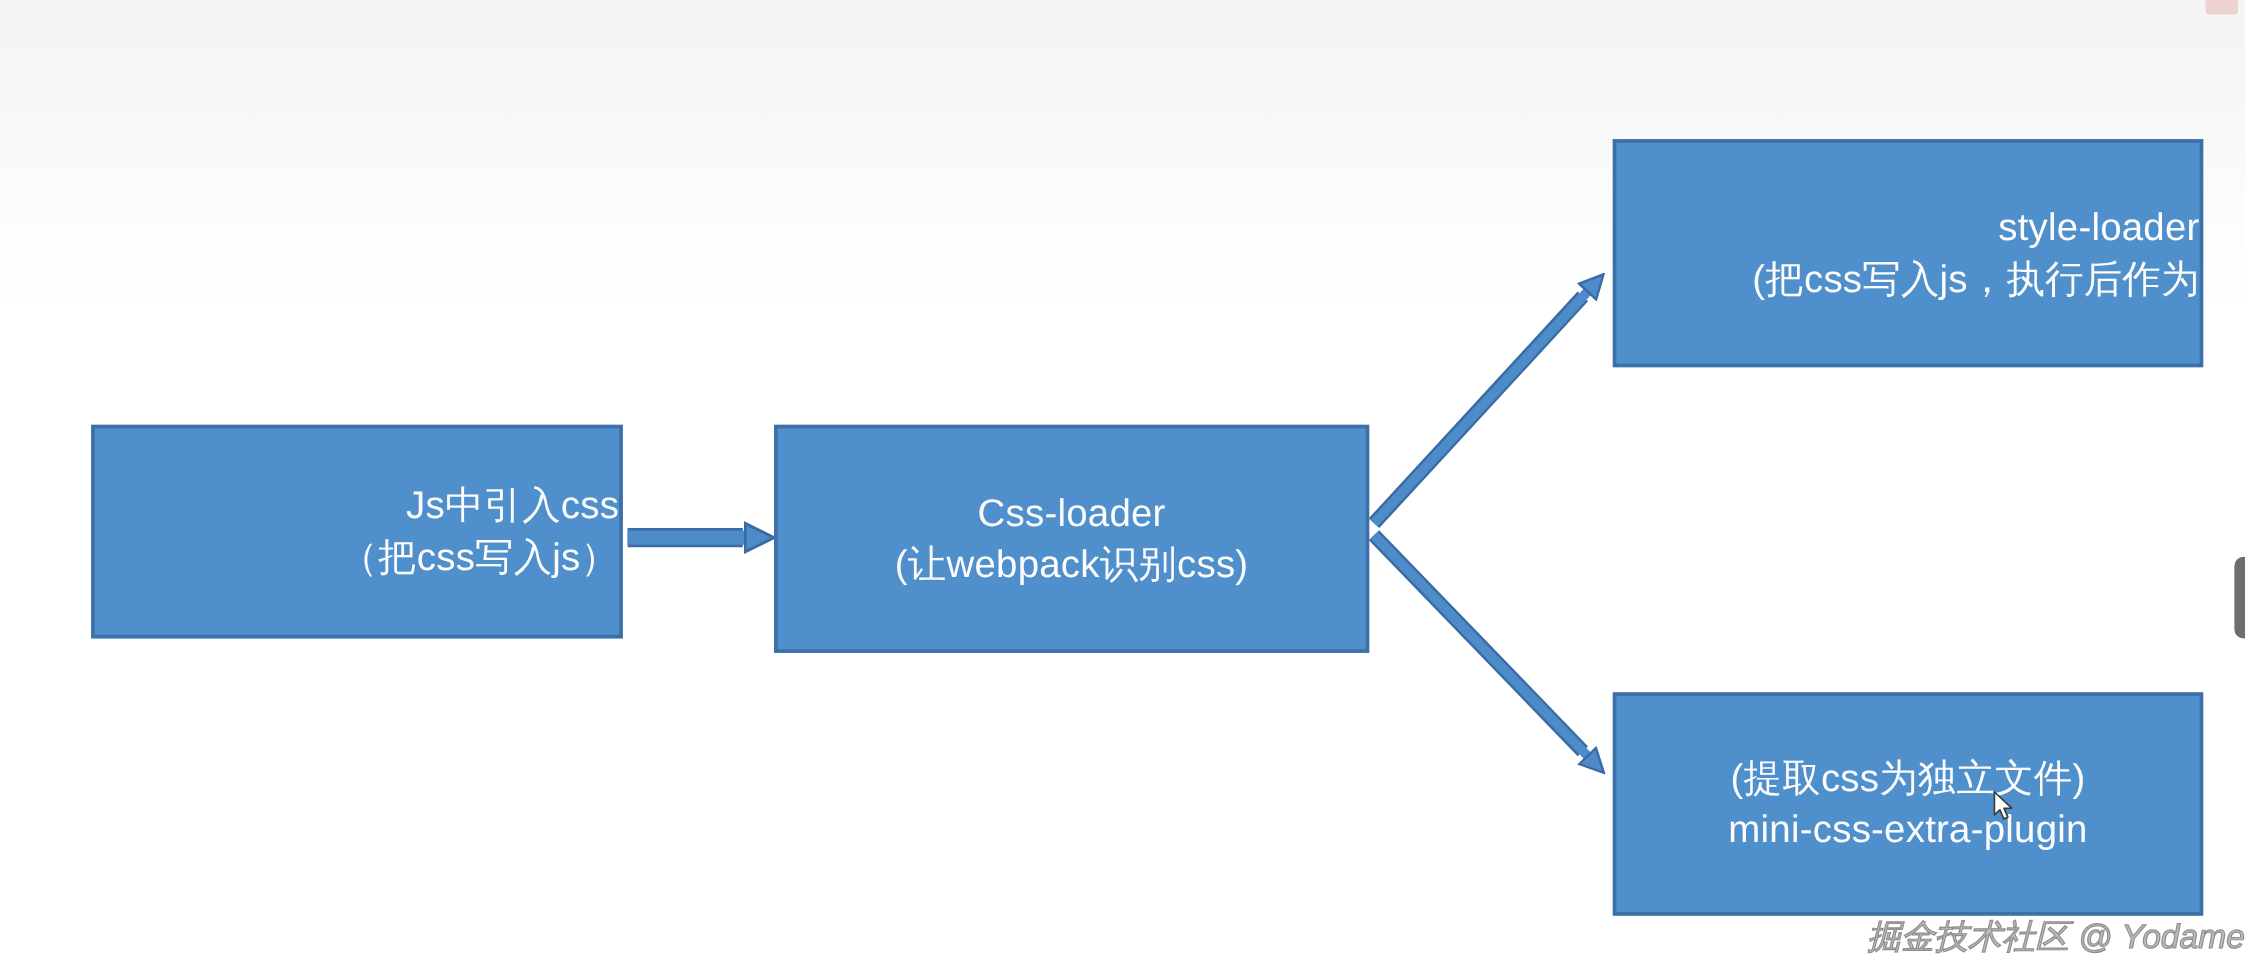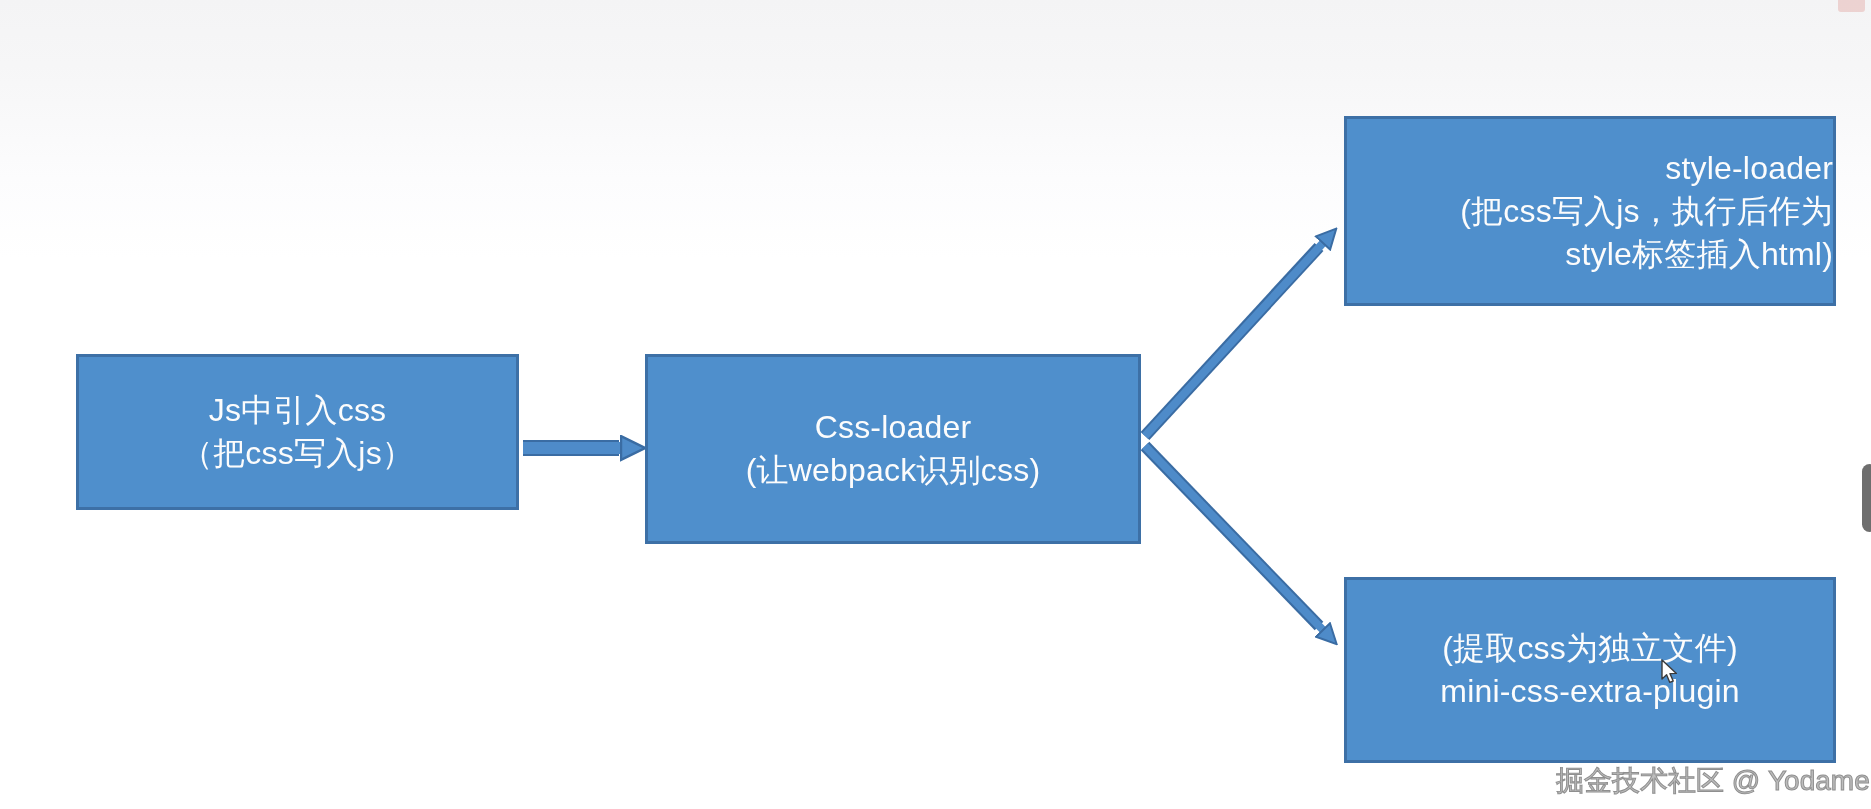--- a/index.html
+++ b/index.html
@@ -28,32 +28,33 @@
     background:var(--node-fill);
     border:3px solid var(--node-border);
     box-sizing:border-box;
     display:flex;flex-direction:column;justify-content:center;align-items:center;
     color:var(--node-text);
     text-align:center;
     font-size:32px;line-height:43px;
     letter-spacing:0.2px;
   }
   .node .line{white-space:nowrap;}
-  #node-js-import-css   {left:76px;  top:354px; width:443px; height:156px;}
+  #node-js-import-css   {left:76px;  top:354px; width:443px; height:178px;align-items:flex-end;}
   #node-css-loader      {left:645px; top:354px; width:496px; height:190px;}
   #node-style-loader    {left:1344px;top:116px; width:492px; height:190px;align-items:flex-end;}
   #node-mini-css-plugin {left:1344px;top:577px; width:492px; height:186px;}
   .watermark{
     position:absolute;z-index:3;
     left:1556px;top:764px;width:300px;
     font-size:28px;line-height:34px;
     color:var(--watermark-color);
     -webkit-text-stroke:1px var(--watermark-outline);
     text-shadow:0 0 1px rgba(255,255,255,0.6);
     white-space:nowrap;
+    font-style:italic;
   }
   .scroll-thumb{
     position:absolute;z-index:4;
     right:-6px;top:464px;width:15px;height:68px;
     background:var(--scroll-thumb);
     border-radius:8px;
   }
   .corner-smudge{
     position:absolute;z-index:0;
     left:1838px;top:0;width:27px;height:12px;
@@ -101,21 +102,20 @@
   </div>
 
   <div class="node" id="node-css-loader">
     <div class="line">Css-loader</div>
     <div class="line">(让webpack识别css)</div>
   </div>
 
   <div class="node" id="node-style-loader">
     <div class="line">style-loader</div>
     <div class="line">(把css写入js，执行后作为</div>
-    <div class="line">style标签插入html)</div>
   </div>
 
   <div class="node" id="node-mini-css-plugin">
     <div class="line">(提取css为独立文件)</div>
     <div class="line">mini-css-extra-plugin</div>
   </div>
 
   <div class="watermark">掘金技术社区 @ Yodame</div>
 
   <div class="scroll-thumb"></div>

